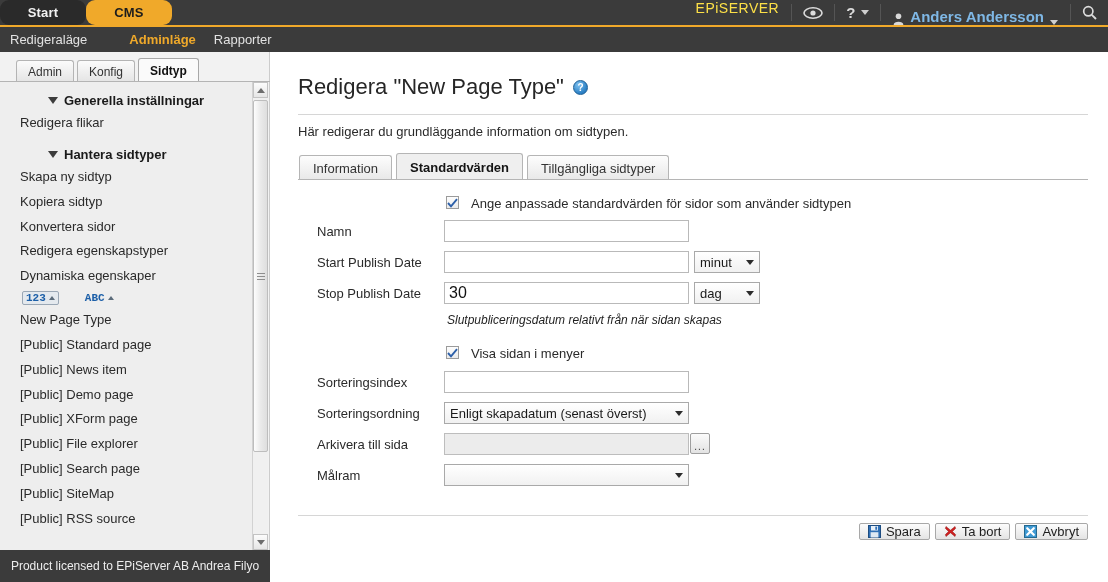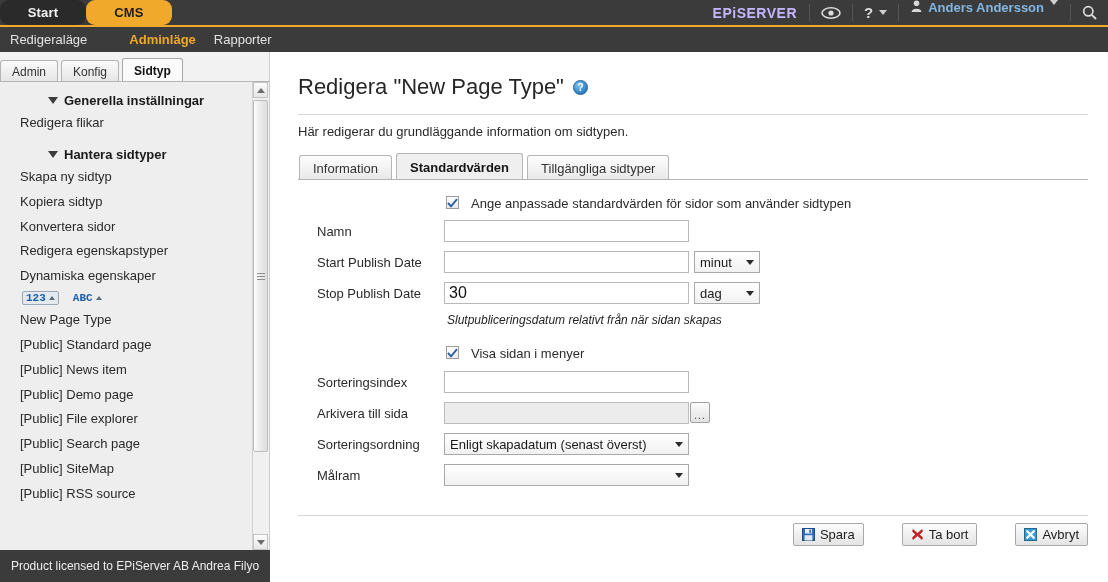--- a/index.html
+++ b/index.html
@@ -25,32 +25,32 @@
     display:flex; align-items:center; justify-content:center;
     font-weight:bold; font-size:13px; color:#e9e9e9;
     letter-spacing:0.2px;
     border-radius:9px;
   }
   .gb-tab.dark { background:#2a2a2a; color:#f2f2f2; }
   .gb-tab.active { background:#f0a92a; color:#1d1d1d; }
   .gb-spacer { flex:1 1 auto; }
   .gb-right { display:flex; align-items:stretch; }
   .gb-logo {
-    display:flex; align-items:center; padding:0 12px;
-    font-weight:bold; font-size:14px; color:#c4b5fd;
+    display:flex; align-items:flex-start; padding:0 12px;
+    font-weight:normal; font-size:14px; color:#fde047;
     letter-spacing:0.5px;
   }
   .gb-sep { width:1px; background:#555; margin:4px 0; }
   .gb-icon {
     display:flex; align-items:center; justify-content:center;
     padding:0 11px; color:#dcdcdc;
   }
   .gb-user {
-    display:flex; align-items:flex-start; gap:6px; padding:0 12px;
-    color:#7fb8e6; font-weight:bold; font-size:13px;
+    display:flex; align-items:flex-end; gap:6px; padding:0 12px;
+    color:#7fb8e6; font-weight:bold; font-size:15px;
   }
   .caret-d {
     width:0;height:0;border-left:4px solid transparent;
     border-right:4px solid transparent;border-top:5px solid #cfcfcf;
   }
   .orange-rule { position:absolute; left:0; top:25px; width:1108px; height:2px; background:#f0a92a; }
 
   
   .navbar {
     position:absolute; left:0; top:27px; width:1108px; height:25px;
@@ -59,21 +59,21 @@
   .nav-item { font-size:13px; color:#e2e2e2; }
   .nav-item.active { color:#f0a92a; font-weight:bold;margin-left:24px; }
 
   
   .leftpanel {
     position:absolute; left:0; top:52px; width:270px; height:498px;
     background:#f2f2f2; border-right:1px solid #cccccc;
   }
   .lp-tabs {
     position:absolute; left:0; top:6px; height:24px;
-    display:flex; align-items:flex-end; padding-left:0; gap:3px;
+    display:flex; align-items:flex-end; padding-left:16px; gap:3px;
     width:270px;
   }
   .lp-tab {
     height:22px; padding:0 11px;
     display:flex; align-items:center; justify-content:center;
     font-size:12px; color:#333;
     background:linear-gradient(#fbfbfb,#e4e4e4);
     border:1px solid #b4b4b4; border-bottom:none;
     border-radius:3px 3px 0 0;
   }
@@ -89,21 +89,21 @@
   }
   .tree-group {
     display:flex; align-items:center; gap:6px;
     padding:3px 0 3px 8px; font-weight:bold; font-size:13px; color:#1a1a1a;margin-left:40px;
   }
   .tri {
     width:0;height:0;border-left:5px solid transparent;
     border-right:5px solid transparent;border-top:7px solid #3c3c3c;
   }
   .tree-item { padding:3px 6px 3px 20px; font-size:13px; color:#2a2a2a; line-height:1.45; }
-  .sortrow { display:flex; align-items:center; gap:14px; padding:2px 0 3px 22px; }
+  .sortrow { display:flex; align-items:center; gap:26px; padding:2px 0 3px 22px; }
   .sortbtn {
     display:inline-flex; align-items:center; gap:3px;
     font-size:11px; font-weight:bold; color:#1c5fa8;
     font-family:"Liberation Mono", monospace;
   }
   .sortbtn.boxed {
     border:1px solid #9aa7b5; background:#e4e9ee;
     padding:0 3px; border-radius:2px;
   }
   .tri-up {
@@ -206,24 +206,24 @@
     position:absolute; left:419px; top:0; width:20px; height:21px;
     border:1px solid #9f9f9f; background:linear-gradient(#fbfbfb,#e3e3e3);
     border-radius:2px; display:flex; align-items:flex-end; justify-content:center;
     padding-bottom:3px;
   }
   .dots { font-size:10px; letter-spacing:1px; color:#3a3a3a; line-height:6px; }
 
   .foot-rule { position:absolute; left:27px; top:463px; width:790px; height:1px; background:#d6d6d6; }
   .actions { position:absolute; right:20px; top:471px; display:flex; gap:5px; }
   .abtn {
-    height:23px; padding:0 8px; display:flex; align-items:center; gap:5px;
+    height:17px; padding:0 8px; display:flex; align-items:center; gap:5px;
     font-size:13px; color:#1d1d1d;
     background:linear-gradient(#fcfcfc,#e4e4e4);
-    border:1px solid #a8a8a8; border-radius:2px;margin-left:33px;
+    border:1px solid #a8a8a8; border-radius:2px;
   }
 </style>
 </head>
 <body>
 
 <div id="app">
 
   <div class="globalbar">
     <div class="gb-tab dark">
       <span>Start</span>
@@ -314,20 +314,21 @@
         <span class="sortbtn">
           <span>ABC</span>
           <span class="tri-up"></span>
         </span>
       </div>
 
       <div class="tree-item">New Page Type</div>
       <div class="tree-item">[Public] Standard page</div>
       <div class="tree-item">[Public] News item</div>
       <div class="tree-item">[Public] Demo page</div>
+      <div class="tree-item">[Public] XForm page</div>
       <div class="tree-item">[Public] File explorer</div>
       <div class="tree-item">[Public] Search page</div>
       <div class="tree-item">[Public] SiteMap</div>
       <div class="tree-item">[Public] RSS source</div>
 
     </div>
 
     <div class="sb">
       <div class="sb-arrow up">
         <span class="ar-u"></span>
@@ -413,32 +414,32 @@
         </span>
         <span class="cblabel" style="left:200px; top:5px;">Visa sidan i menyer</span>
       </div>
 
       <div class="frow">
         <span class="flabel">Sorteringsindex</span>
         <input class="finput" type="text" value="" style="">
       </div>
 
       <div class="frow">
+        <span class="flabel">Sorteringsordning</span>
+        <span class="fselect wide-sel">
+          <span>Enligt skapadatum (senast överst)</span>
+          <span class="cd"></span>
+        </span>
+      </div>
+
+      <div class="frow">
         <span class="flabel">Arkivera till sida</span>
         <input class="finput readonly" type="text" readonly="" value="" style="">
         <span class="browse-btn">
           <span class="dots">...</span>
-        </span>
-      </div>
-
-      <div class="frow">
-        <span class="flabel">Sorteringsordning</span>
-        <span class="fselect wide-sel">
-          <span>Enligt skapadatum (senast överst)</span>
-          <span class="cd"></span>
         </span>
       </div>
 
       <div class="frow">
         <span class="flabel">Målram</span>
         <span class="fselect wide-sel">
           <span></span>
           <span class="cd"></span>
         </span>
       </div>

